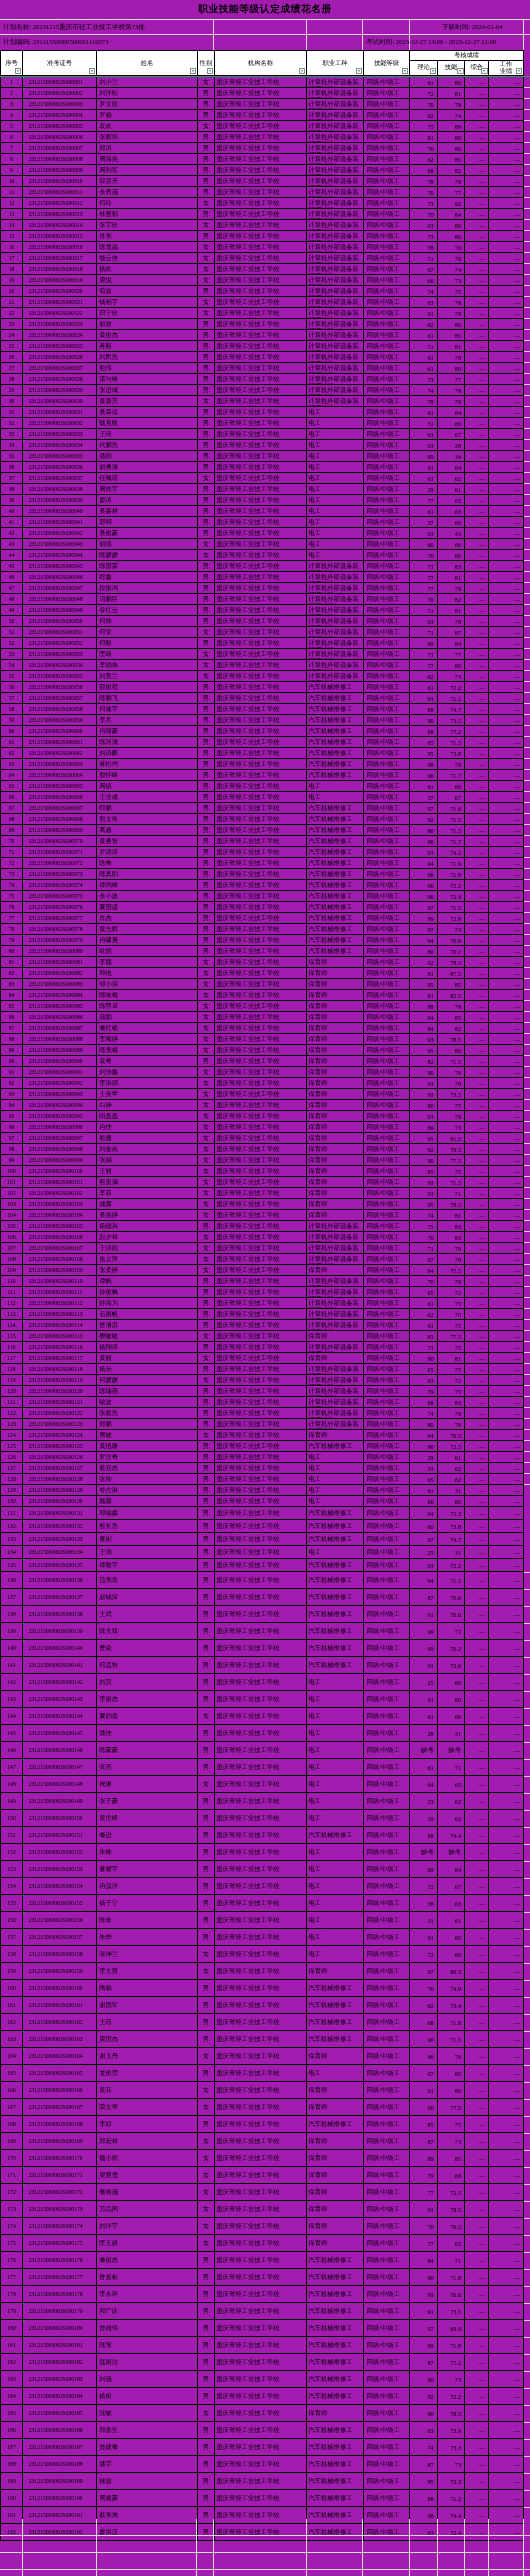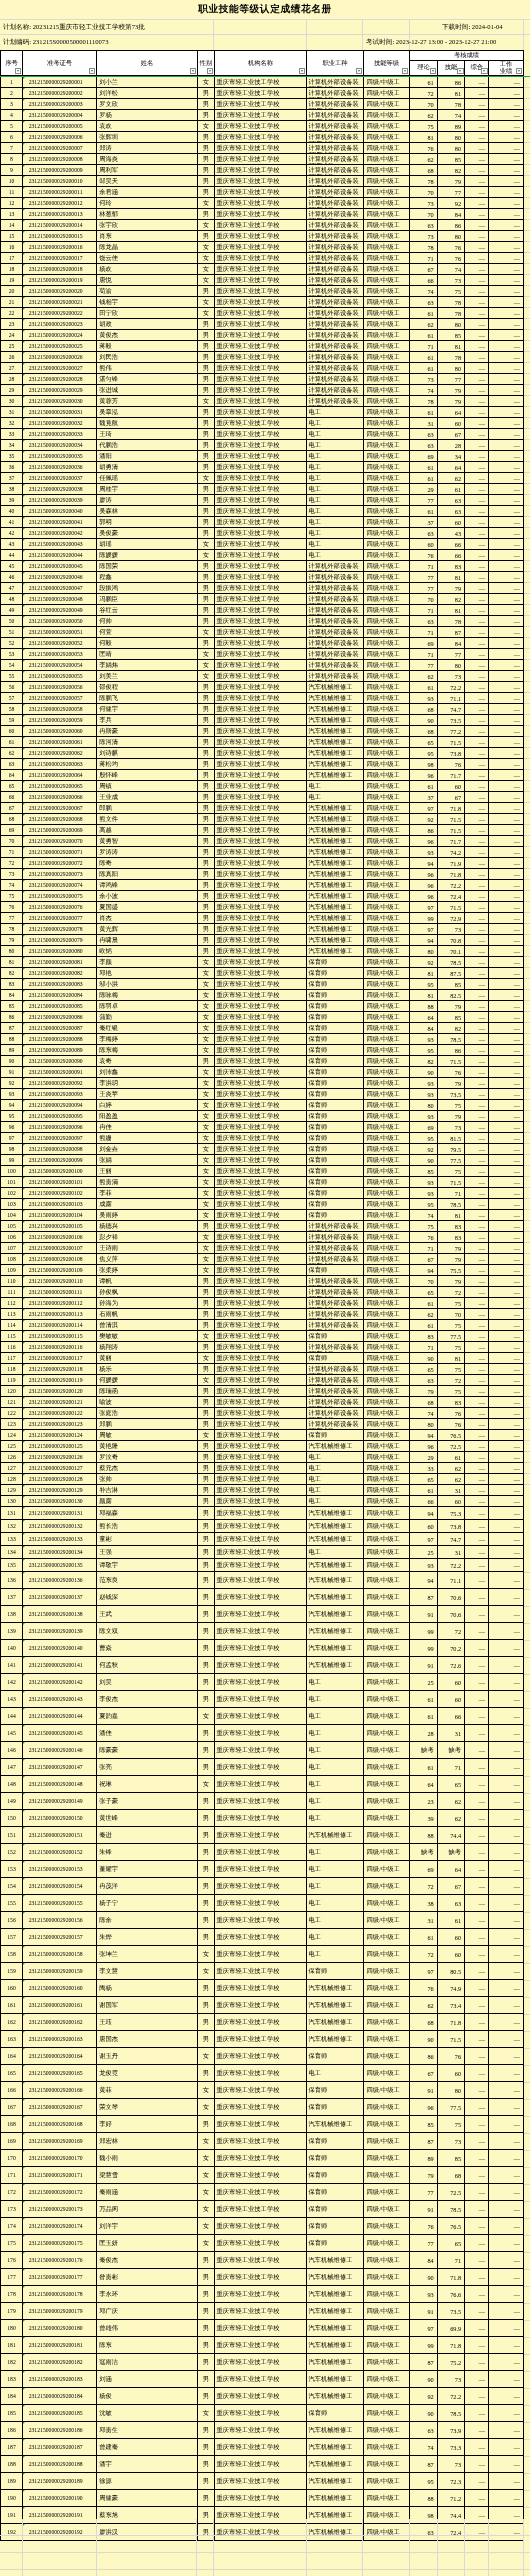--- a/index.html
+++ b/index.html
@@ -1,16 +1,16 @@
 <!DOCTYPE html>
 <html style="font-size:9.2px"><head>
 <meta charset="utf-8">
 <style>
   html,body{margin:0;padding:0;background:#eee;}
-  .page{position:relative;width:530px;height:2576px;background:#fef9c3;
+  .page{position:relative;width:530px;height:2576px;background:#a21caf;
         font-family:"Liberation Serif","DejaVu Serif",serif;color:#000;overflow:hidden;}
   .title{position:absolute;top:2.9px;left:0;width:530px;text-align:center;
          font-size:9.7px;font-weight:bold;letter-spacing:0.6px;}
   
   .inforow{position:absolute;left:0;width:530px;font-size:6.6px;}
   .ir1{top:19px;height:15.4px;line-height:15.4px;}
   .ir2{top:34px;height:16px;line-height:16px;}
   .ileft{position:absolute;left:2.9px;white-space:nowrap;}
   .idl{position:absolute;left:442px;white-space:nowrap;}
   .iex{position:absolute;left:366px;white-space:nowrap;}

